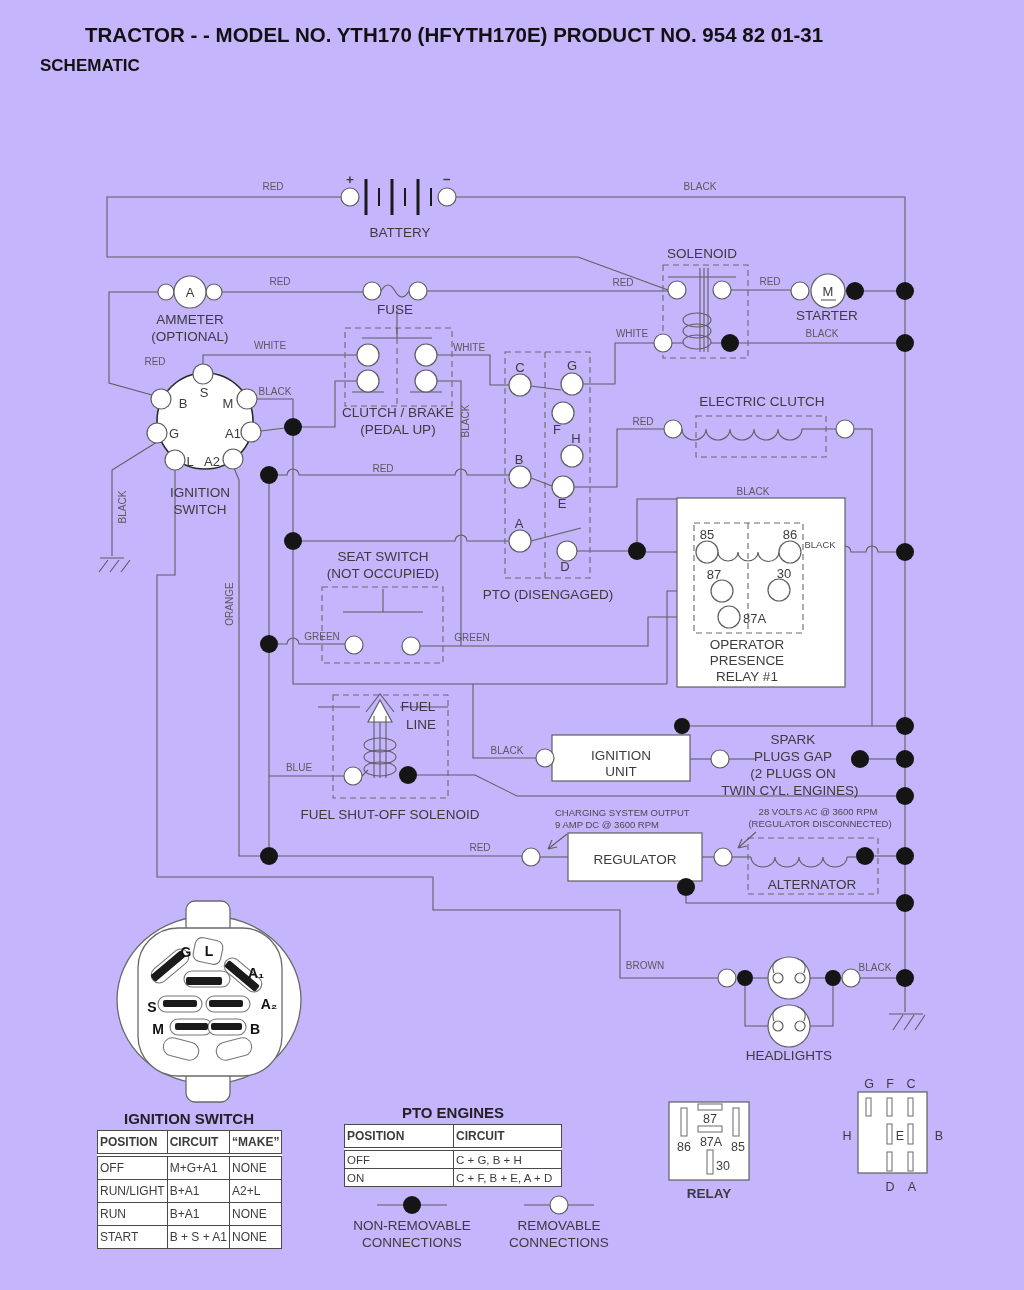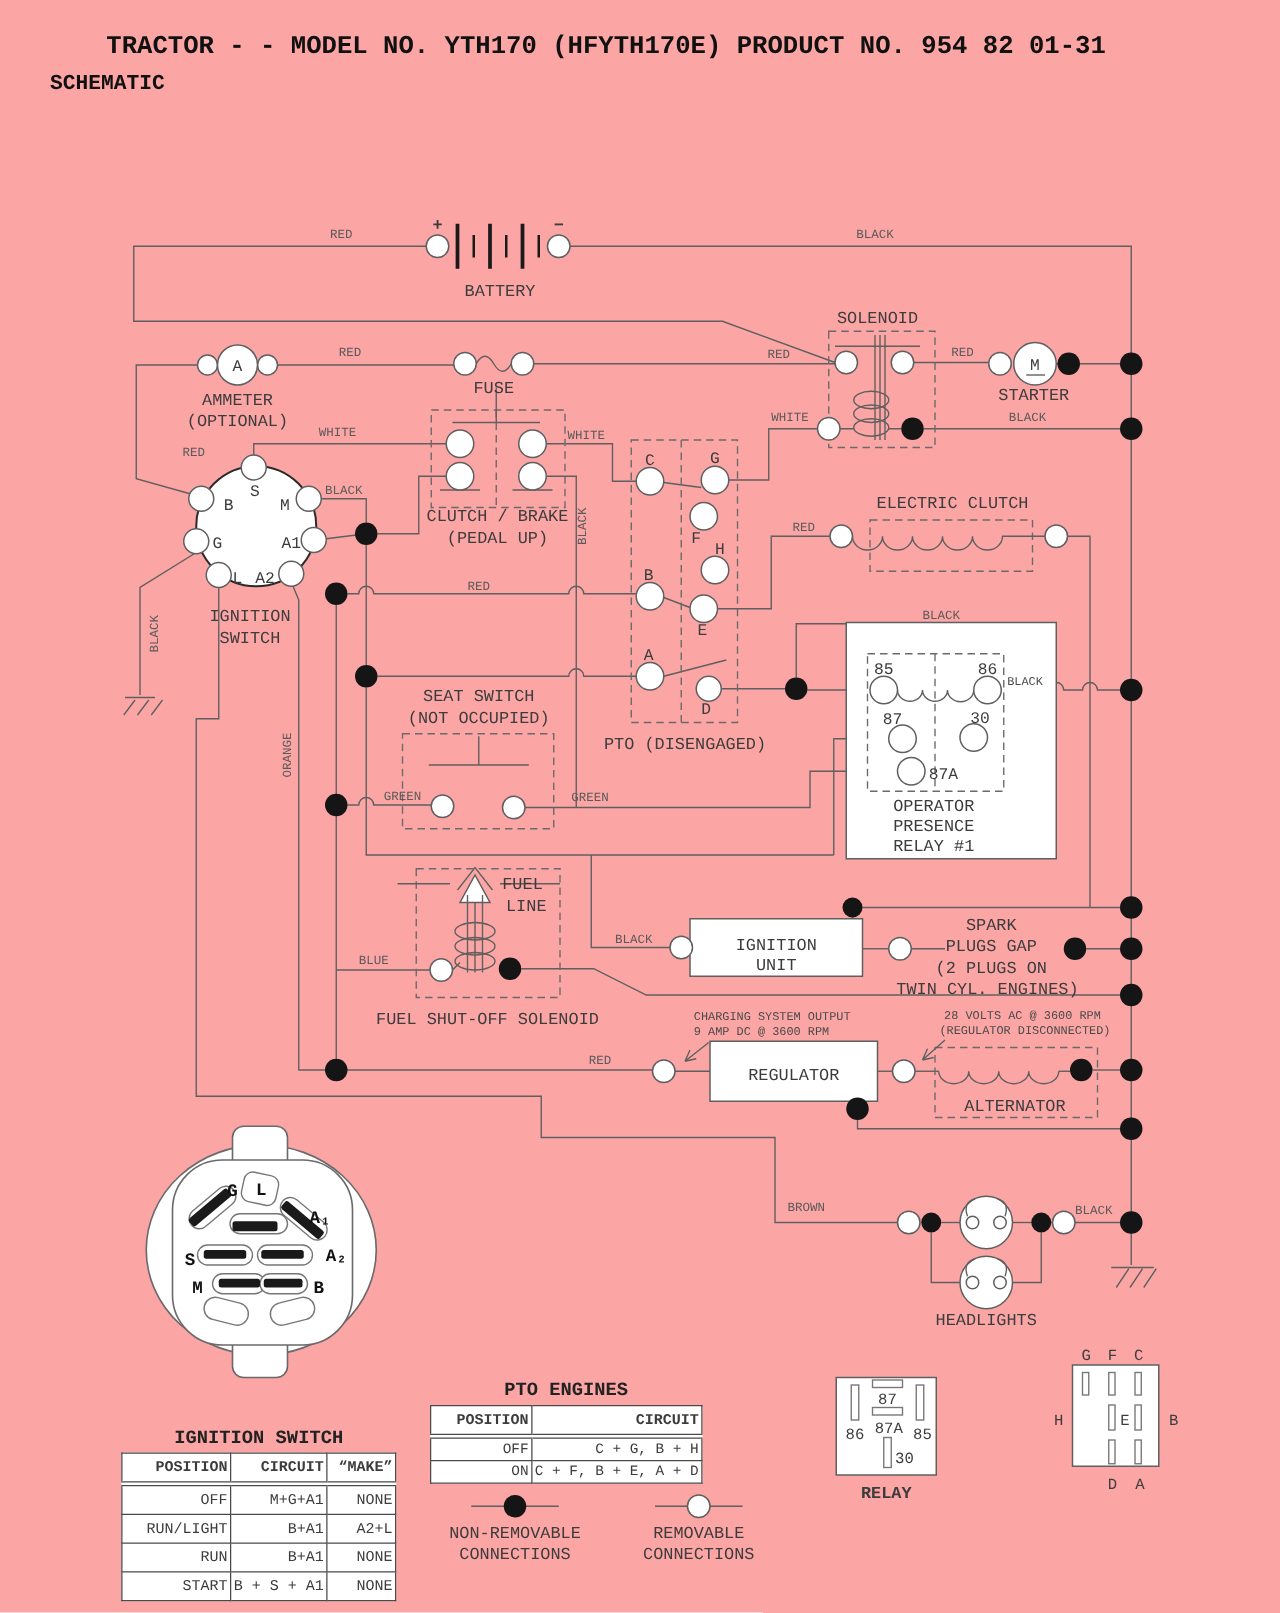--- a/index.html
+++ b/index.html
@@ -1,17 +1,17 @@
 <!DOCTYPE html>
 <html><head>
 <meta charset="utf-8">
 <style>
   html,body{margin:0;padding:0;background:#fff;}
-  .stage{position:relative;width:1024px;height:1290px;background:#fca5a5;
-         font-family:Liberation Mono, monospace;color:#333;overflow:hidden;}
+  .stage{position:relative;width:1024px;height:1290px;background:#c4b5fd;
+         font-family:Liberation Sans, sans-serif;color:#333;overflow:hidden;}
   .stage svg{position:absolute;left:0;top:0;}
   
   .wire{stroke:#5f5f5f;stroke-width:1.1;fill:none;}
   .dash{stroke:#6a6a6a;stroke-width:1.1;fill:none;stroke-dasharray:6 4;}
   .boxr{stroke:#5f5f5f;stroke-width:1.2;fill:#fff;}
   .term{stroke:#5f5f5f;stroke-width:1.2;fill:#fff;}
   .dot{fill:#151515;}
   .plate{stroke:#1a1a1a;fill:none;}
   .bar{fill:#1a1a1a;}
   text{fill:#3c3c3c;}
@@ -23,21 +23,21 @@
   .mid{text-anchor:middle;}
   .bold{font-weight:bold;}
   .title-t{font-size:20.5px;font-weight:bold;fill:#111;}
   .sub-t{font-size:17px;font-weight:bold;fill:#111;}
   .keylbl{font-size:14px;font-weight:bold;fill:#111;}
   .slot{stroke:#777;fill:#fff;stroke-width:1.1;}
   
   .tblwrap{position:absolute;}
   .tbl-title{text-align:center;font-weight:bold;font-size:15px;color:#222;margin-bottom:3px;}
   table{border-collapse:collapse;width:100%;background:#fff;}
-  th,td{border:1.5px solid #4a4a4a;text-align:right;font-size:12px;color:#3c3c3c;
+  th,td{border:1.5px solid #4a4a4a;text-align:left;font-size:12px;color:#3c3c3c;
         padding:1px 2px;height:20px;white-space:nowrap;}
   th{font-weight:bold;border-bottom:4px double #4a4a4a;}
   .pto-tbl td{height:15px;font-size:11.5px;}
   .notewrap{position:absolute;left:352px;top:986px;width:300px;}
   .note-h{font-weight:bold;font-size:15px;color:#222;margin-bottom:4px;}
   .note-l{font-size:13.8px;line-height:17px;color:#3c3c3c;}
 </style>
 </head>
 <body>
 
@@ -483,21 +483,21 @@
     <text class="pin mid" x="911" y="1088">C</text>
     <text class="pin mid" x="847" y="1140">H</text>
     <text class="pin mid" x="900" y="1140">E</text>
     <text class="pin mid" x="939" y="1140">B</text>
     <text class="pin mid" x="890" y="1191">D</text>
     <text class="pin mid" x="912" y="1191">A</text>
   </g>
 </svg>
 
 
-  <div class="tblwrap" style="left:97px;top:1142px;width:220px;">
+  <div class="tblwrap" style="left:97px;top:1110px;width:184px;">
     <div class="tbl-title">IGNITION SWITCH</div>
     <table>
       <tbody>
           <tr>
         <th style="width:82px">POSITION</th>
         <th style="width:68px">CIRCUIT</th>
         <th>“MAKE”</th>
       </tr>
       <tr>
         <td>OFF</td>

